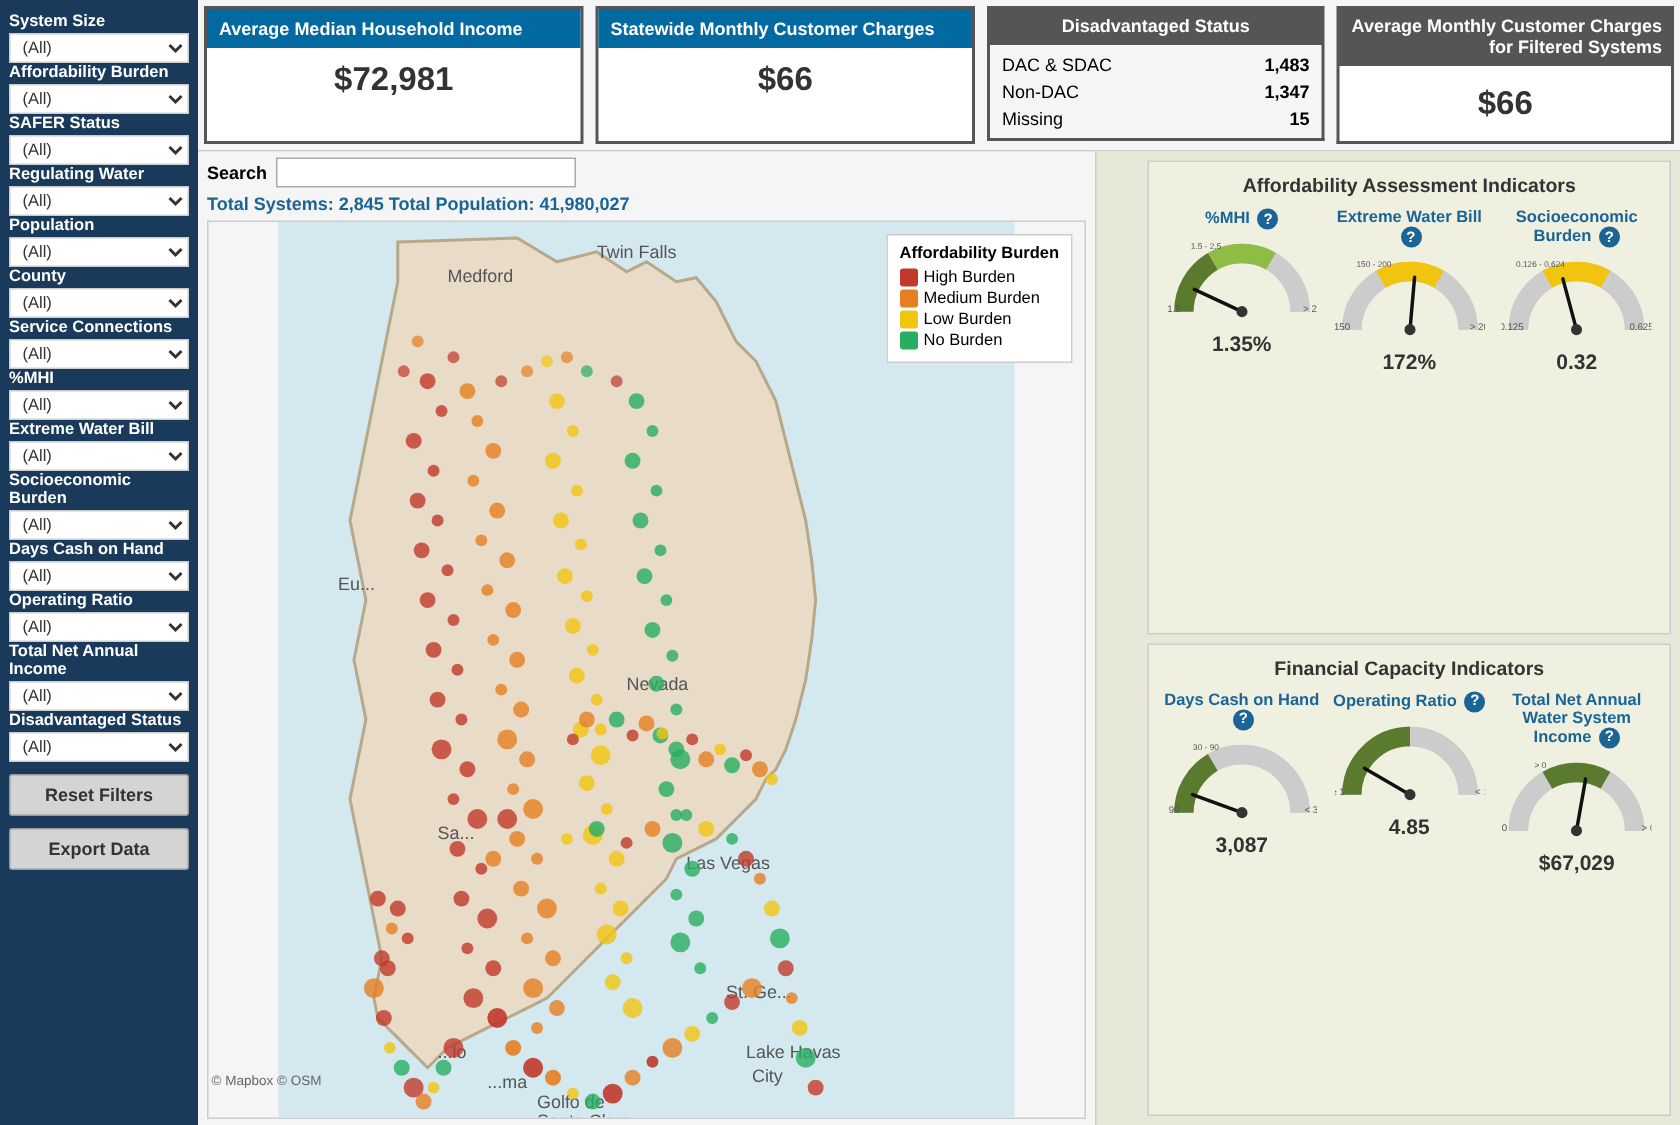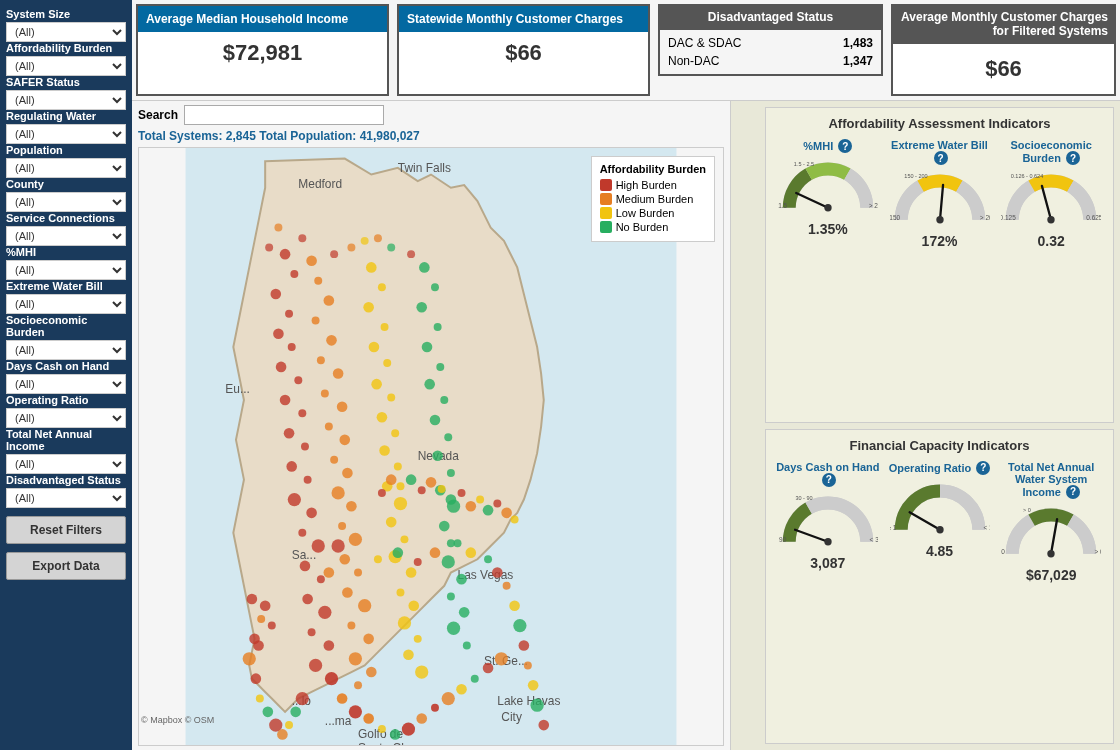--- a/index.html
+++ b/index.html
@@ -313,20 +313,24 @@
     <div class="disadvantaged-box">
       <div class="dis-header">Disadvantaged Status</div>
       <div class="dis-content" id="dis-rows">
           <div class="dis-row">
             <span>DAC &amp; SDAC</span>
             <span>1,483</span>
           </div>
           <div class="dis-row">
             <span>Non-DAC</span>
             <span>1,347</span>
+          </div>
+          <div class="dis-row">
+            <span>Missing</span>
+            <span>15</span>
           </div>
         </div>
     </div>
     <div class="avg-monthly-box">
       <div class="avg-monthly-header">Average Monthly Customer Charges for Filtered Systems</div>
       <div class="avg-monthly-content">
         <div class="stat-value">$66</div>
       </div>
     </div>
   </div>

